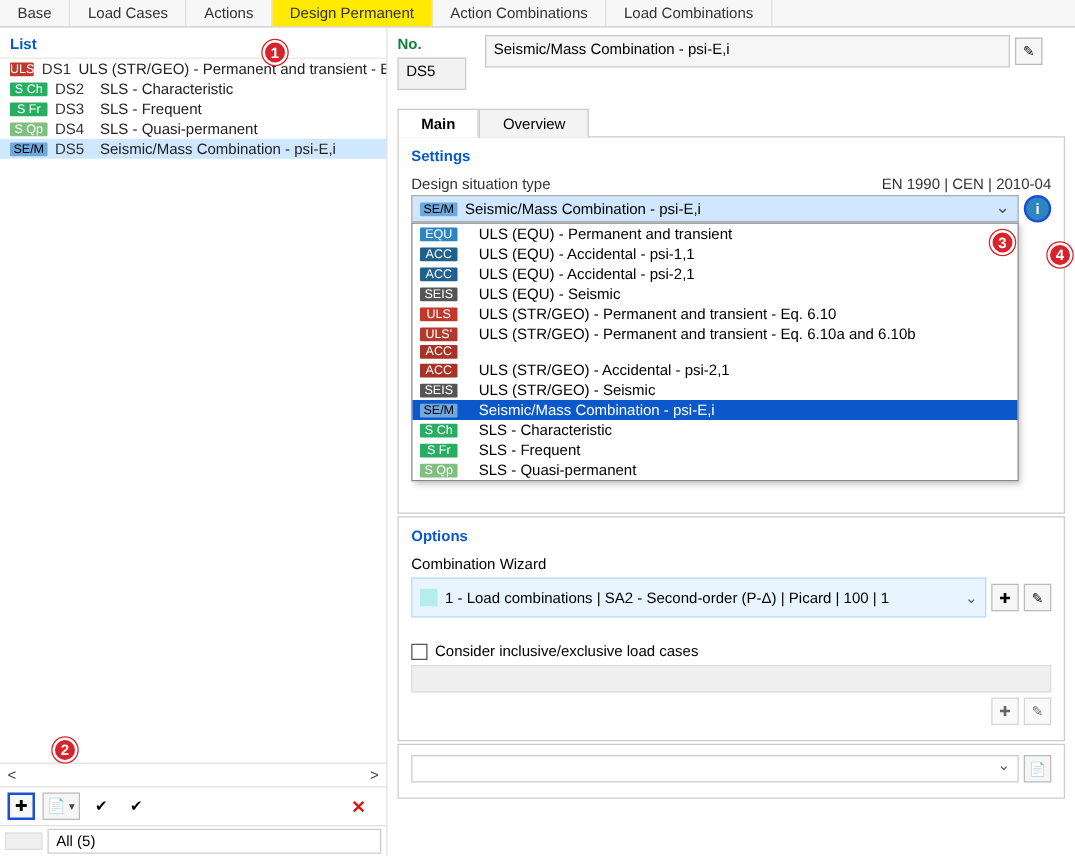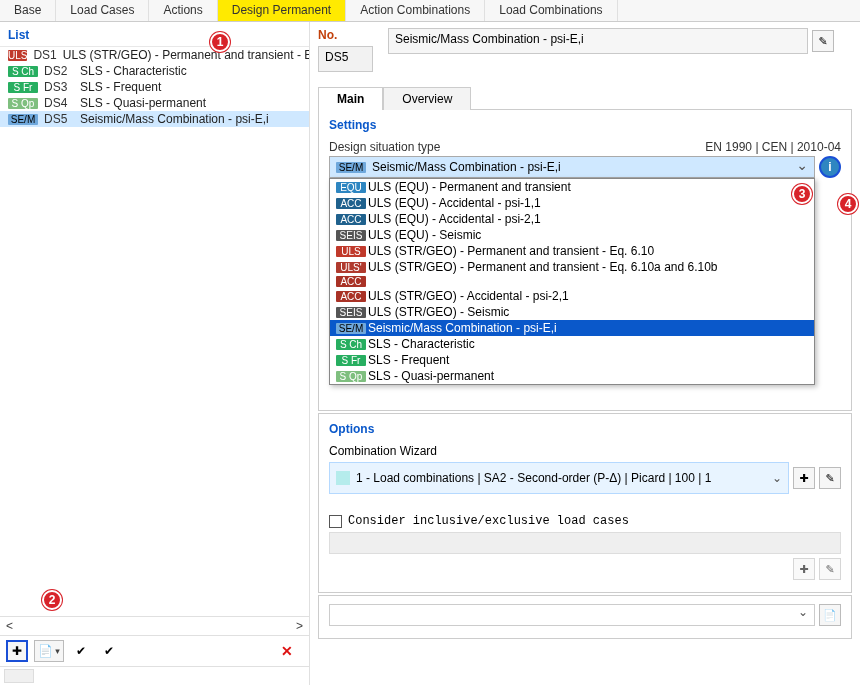--- a/index.html
+++ b/index.html
@@ -140,21 +140,21 @@
   .filter-input {
     flex:1; height:20px; border:1px solid #ccc; padding:0 6px; font-size:12px;
   }
   .top-fields {
     display:flex;
     gap:10px;
     padding:6px 0;
   }
   .field-block {}
   .field-label {
-    color:#c2410c;
+    color:#15803d;
     font-weight:bold;
     font-size:12px;
     padding-bottom:4px;
   }
   .no-box {
     width:55px;height:26px;border:1px solid #c9c9c9;background:#f2f2f2;
     padding:3px 6px;font-size:12px;
   }
   .name-row {
     display:flex;gap:4px;align-items:center;
@@ -197,21 +197,21 @@
     display:inline-flex;align-items:center;justify-content:center;
     color:#fff;background:#2e86c1;border-radius:50%;font-weight:bold;
     cursor:pointer;font-size:12px;
   }
   .dd-list {
     position:absolute;top:22px;left:0;right:26px;
     background:#fff;border:1px solid #888;z-index:10;
     box-shadow:2px 2px 5px rgba(0,0,0,0.25);
   }
   .dd-item {
-    display:flex;align-items:center;gap:2px;padding:1px 6px;font-size:12px;
+    display:flex;align-items:center;gap:17px;padding:1px 6px;font-size:12px;
     cursor:pointer;white-space:nowrap;
   }
   .dd-item.selected {
     background:#0a58ca;color:#fff;
   }
   .dd-item.selected .badge { }
   .options-section, .comment-section {
     border:1px solid #ccc;padding:8px 10px 12px 10px;margin-top:2px;
   }
   .cw-label {font-size:12px;margin-bottom:4px;}
@@ -220,21 +220,21 @@
     flex:1;height:32px;border:1px solid #b5d9ff;background:#e8f4ff;
     padding:0 6px;display:flex;align-items:center;gap:6px;font-size:12px;
     position:relative;
   }
   .cw-drop .swatch { width:14px;height:14px;background:#b5ecec;}
   .cw-drop:after {content:"⌄";position:absolute;right:6px;color:#555;}
   .small-btn {
     width:22px;height:22px;border:1px solid #bbb;background:#f6f6f6;
     display:inline-flex;align-items:center;justify-content:center;font-size:11px;cursor:pointer;
   }
-  .chk-row {display:flex;align-items:flex-end;gap:6px;margin-top:20px;font-size:12px;font-family:Liberation Mono, monospace;}
+  .chk-row {display:flex;align-items:flex-end;gap:6px;margin-top:20px;font-size:12px;}
   .chk {width:13px;height:13px;border:1px solid #555;background:#fff;}
   .gray-bar {
     height:22px;background:#efefef;border:1px solid #ddd;margin-top:4px;
     display:flex;justify-content:flex-end;align-items:center;gap:4px;padding-right:2px;
   }
   .comment-row {display:flex;gap:4px;align-items:center;}
   .comment-drop {
     flex:1;height:22px;border:1px solid #ccc;background:#fff;padding:0 6px;
     position:relative;
   }
@@ -303,20 +303,21 @@
     <div class="left-toolbar">
       <span class="icon-btn highlight">✚</span>
       <span class="icon-btn down">📄</span>
       <span class="icon-btn" style="border:none;background:none">✔</span>
       <span class="icon-btn" style="border:none;background:none">✔</span>
       <span class="spacer-flex"></span>
       <span class="x-btn">✕</span>
     </div>
     <div class="left-filter">
       <span class="filter-swatch"></span>
+      <input class="filter-input" value="All (5)" style="">
     </div>
   </div>
 
   <div class="right">
     <div class="top-fields">
       <div class="field-block" style="width:60px">
         <div class="field-label">No.</div>
         <div class="no-box">DS5</div>
       </div>
       <div class="field-block" style="flex:1">

